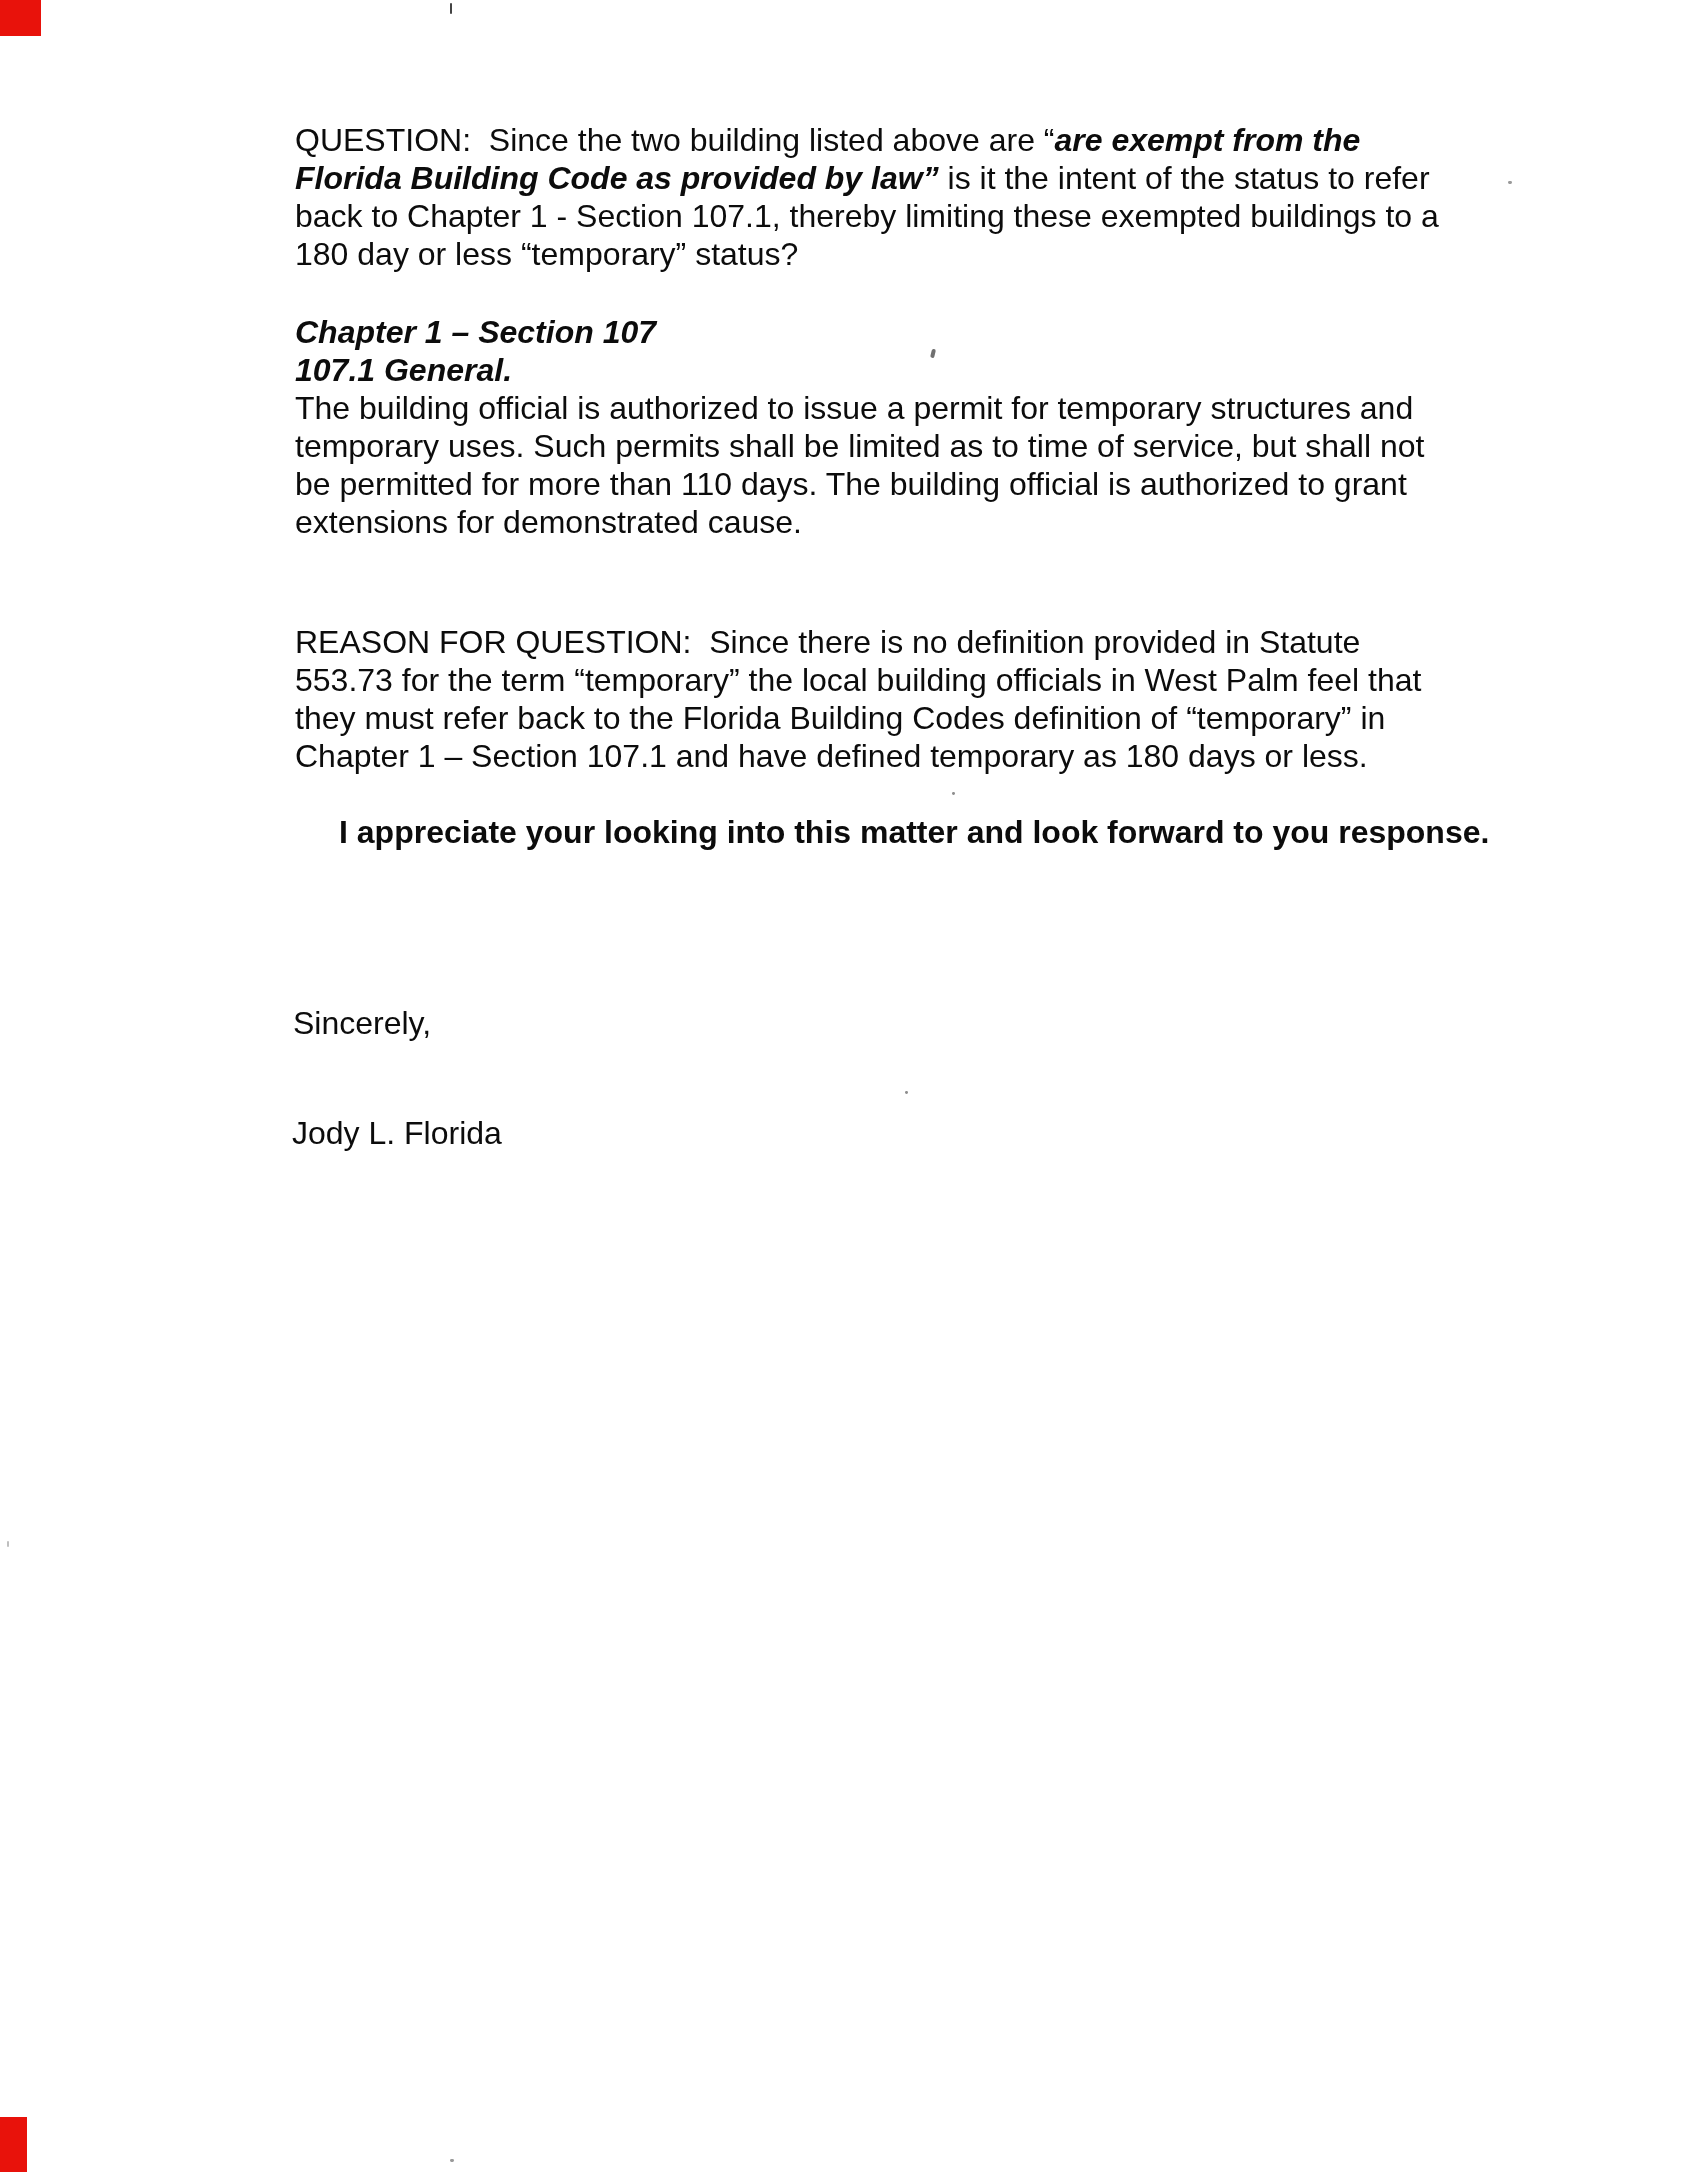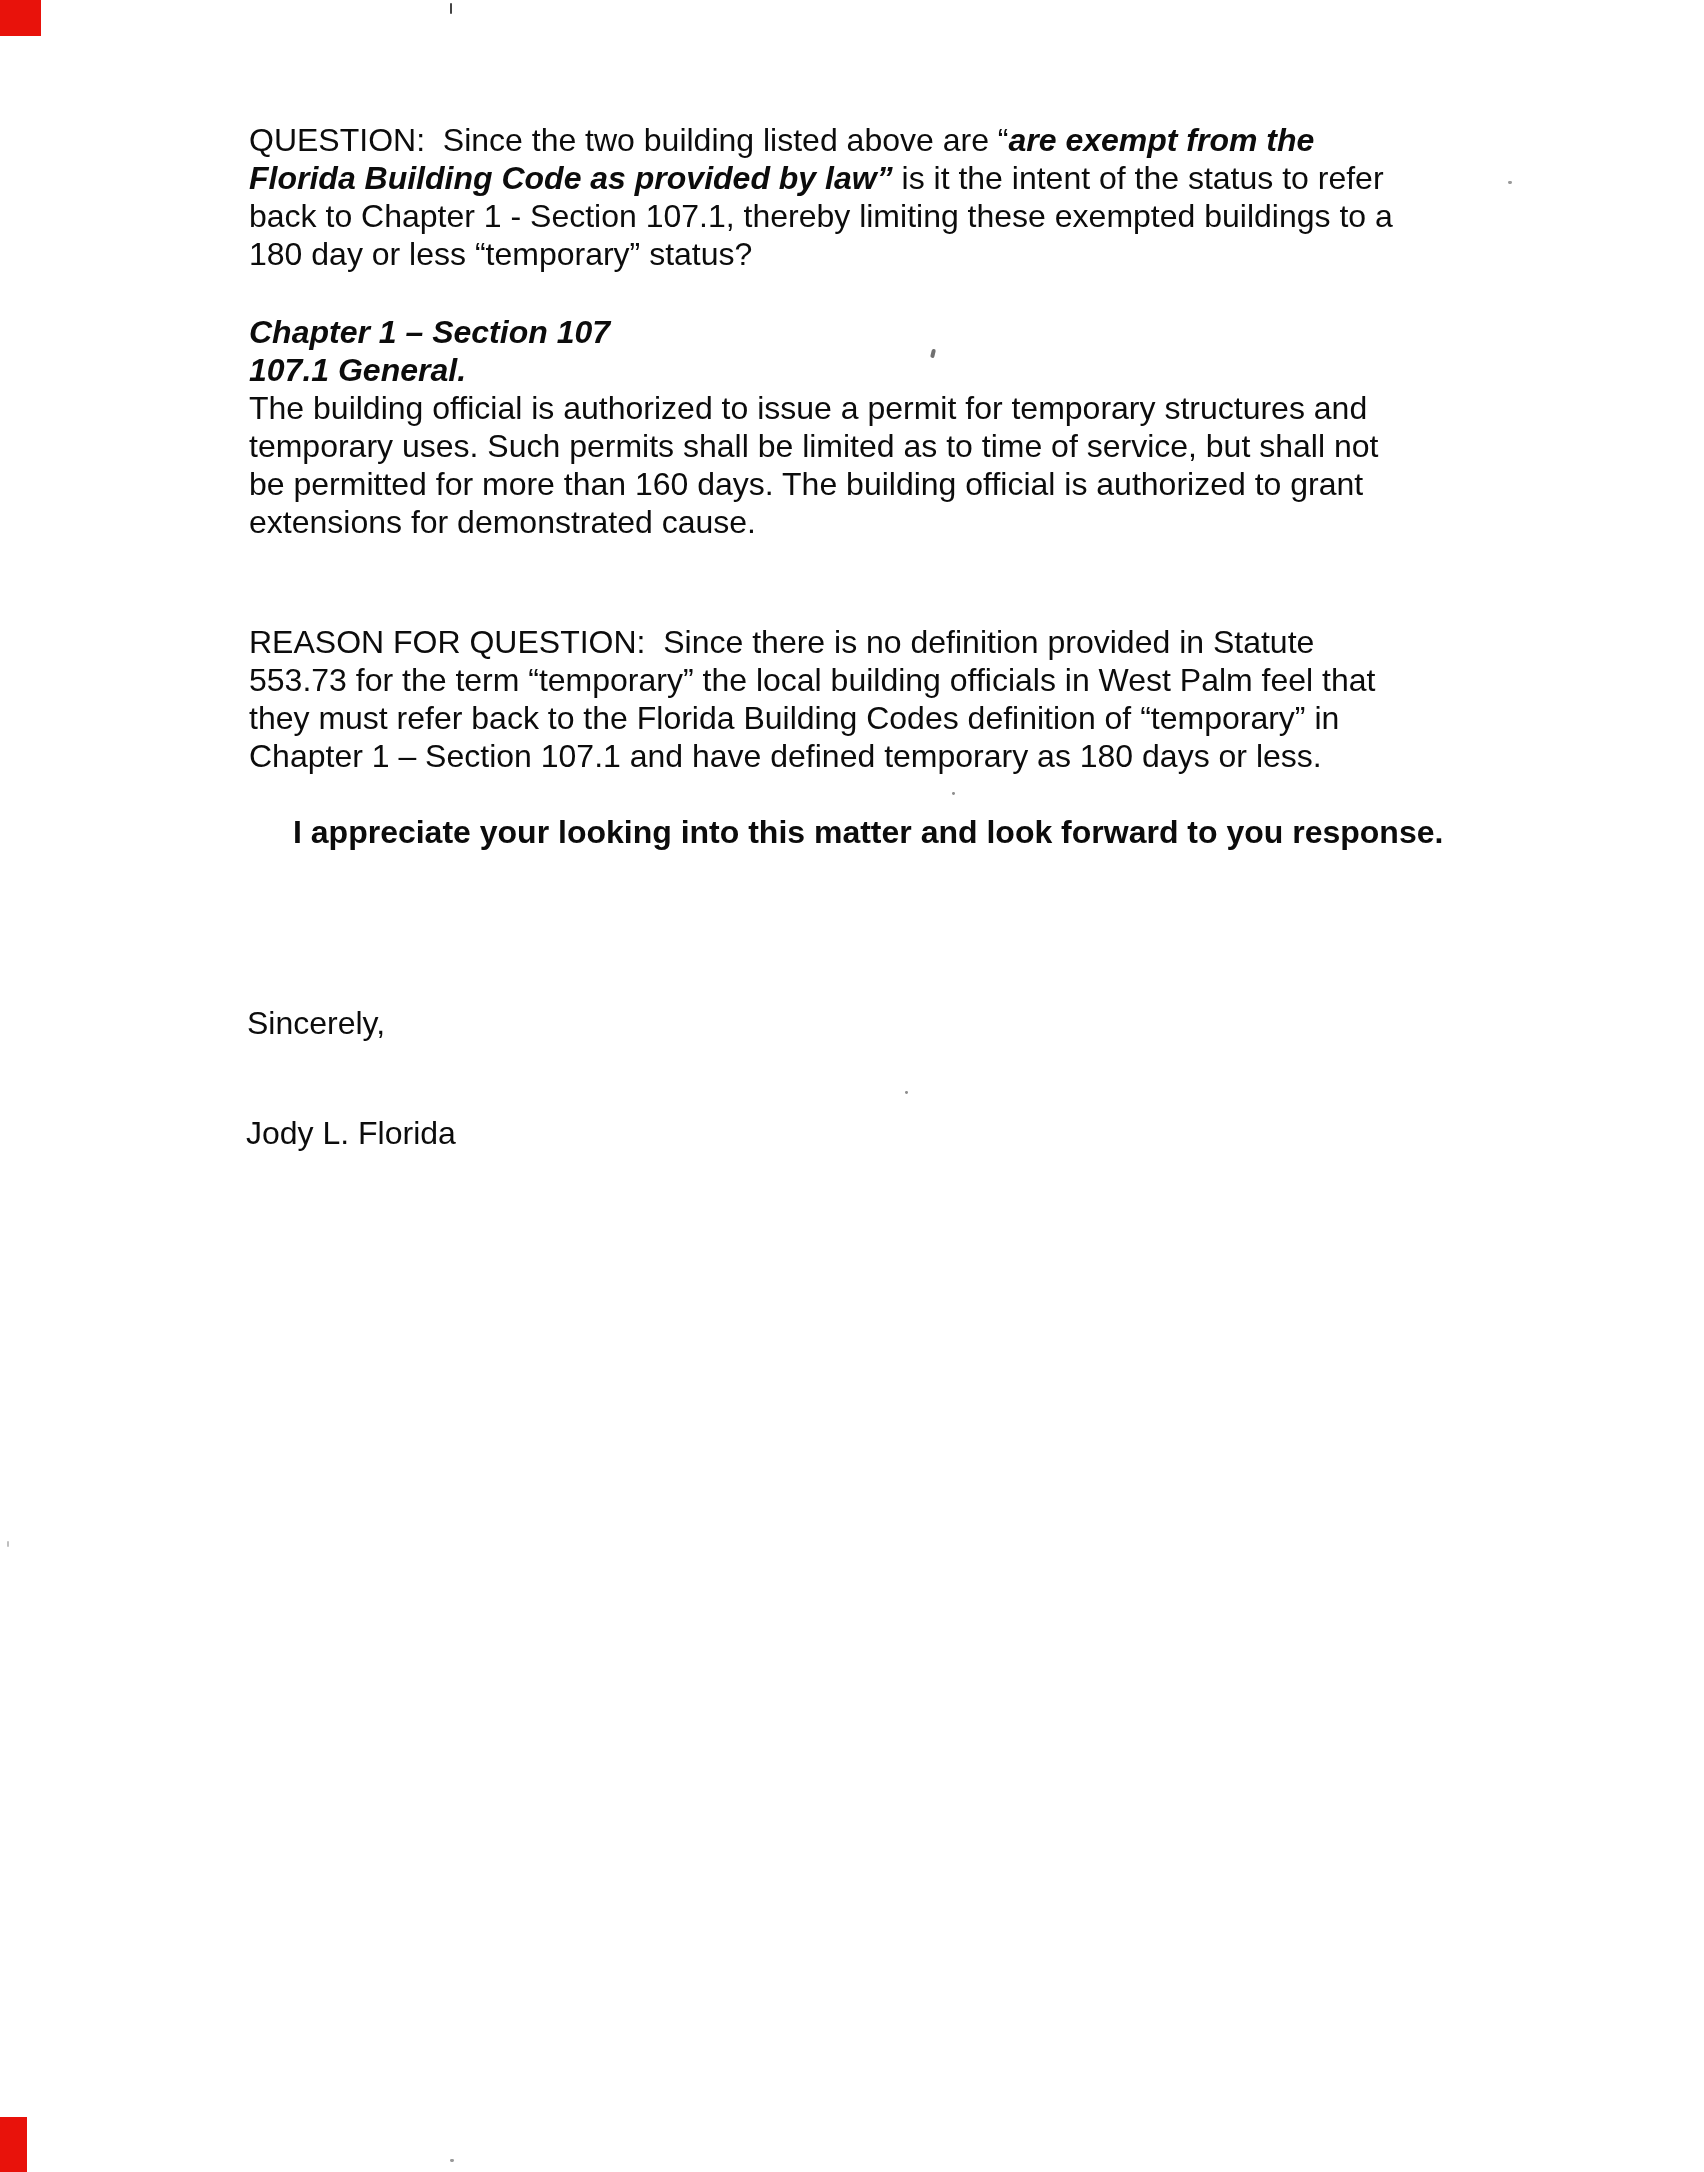--- a/index.html
+++ b/index.html
@@ -14,20 +14,21 @@
     background: #ffffff;
     overflow: hidden;
     font-family: "Liberation Sans", sans-serif;
     font-size: 32px;
     line-height: 38px;
     color: var(--text-color, #0c0c0c);
     -webkit-font-smoothing: antialiased;
   }
   .block {
     position: absolute;
+    margin-left: 46px;
   }
   .ln {
     white-space: pre;
   }
   .bi {
     font-weight: bold;
     font-style: italic;
   }
   .it {
   }
@@ -79,21 +80,21 @@
     <div class="ln"><span class="bi">Florida Building Code as provided by law”</span><span> is it the intent of the status to refer</span></div>
     <div class="ln">back to Chapter 1 - Section 107.1, thereby limiting these exempted buildings to a</div>
     <div class="ln">180 day or less “temporary” status?</div>
   </div>
 
   <div class="block code-block">
     <div class="ln bi">Chapter 1 – Section 107</div>
     <div class="ln bi">107.1 General.</div>
     <div class="ln it">The building official is authorized to issue a permit for temporary structures and</div>
     <div class="ln it">temporary uses. Such permits shall be limited as to time of service, but shall not</div>
-    <div class="ln it">be permitted for more than 160 days. The building official is authorized to grant</div>
+    <div class="ln it">be permitted for more than 110 days. The building official is authorized to grant</div>
     <div class="ln it">extensions for demonstrated cause.</div>
   </div>
 
   <div class="block reason-block">
     <div class="ln">REASON FOR QUESTION:  Since there is no definition provided in Statute</div>
     <div class="ln">553.73 for the term “temporary” the local building officials in West Palm feel that</div>
     <div class="ln">they must refer back to the Florida Building Codes definition of “temporary” in</div>
     <div class="ln">Chapter 1 – Section 107.1 and have defined temporary as 180 days or less.</div>
   </div>
 

